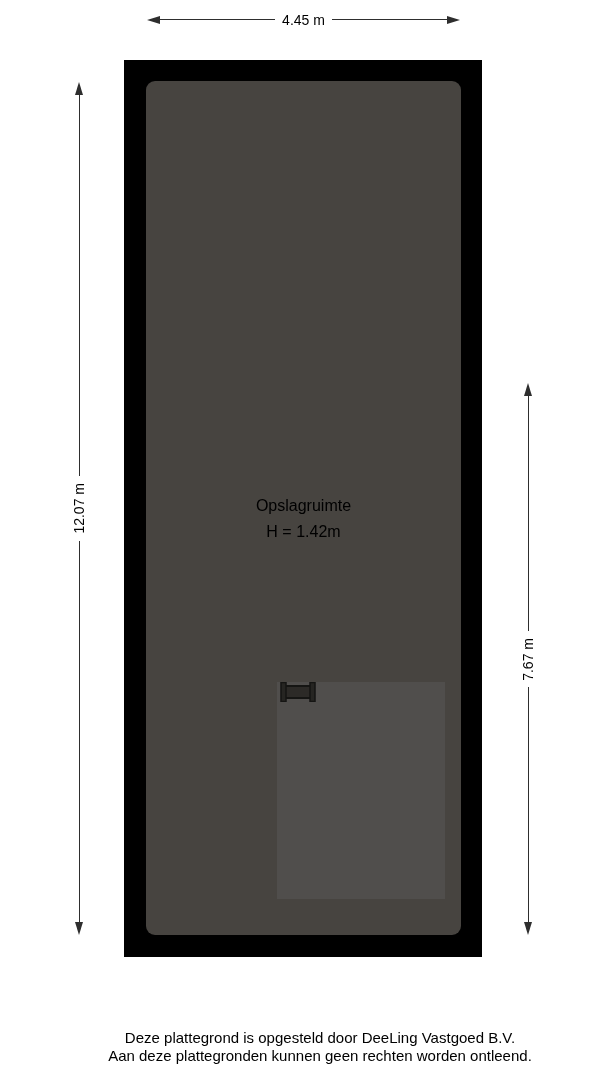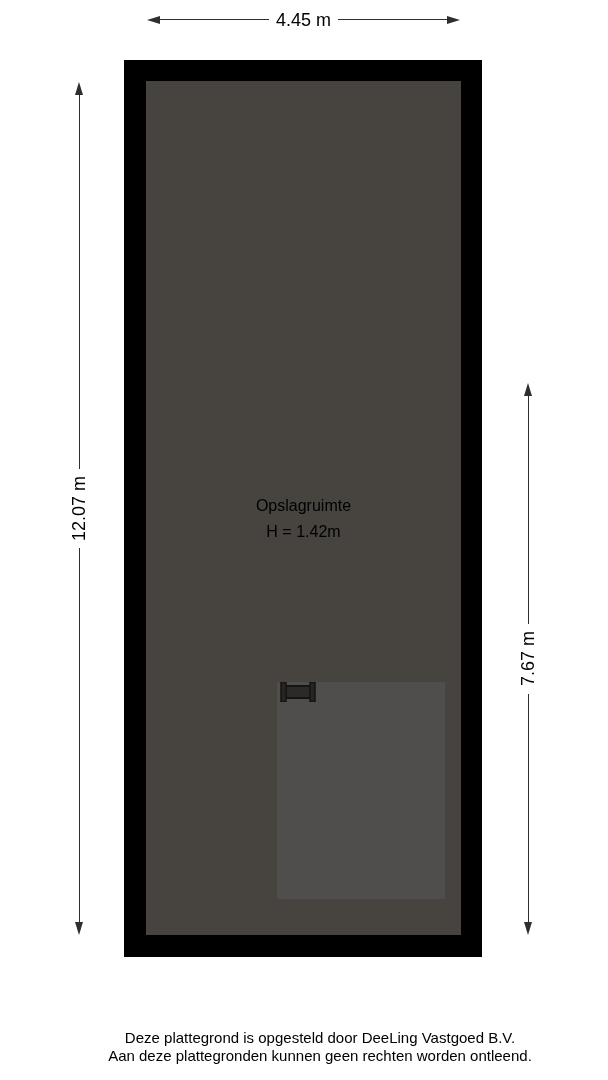--- a/index.html
+++ b/index.html
@@ -25,21 +25,21 @@
     overflow: hidden;
   }
 
   
   .dim { position: absolute; display: flex; }
   .dim-h { flex-direction: row; align-items: center; }
   .dim-v { flex-direction: column; align-items: center; }
   .seg-h { height: 1px; flex: 1 1 0; background: var(--dimension); }
   .seg-v { width: 1px; flex: 1 1 0; background: var(--dimension); }
   .dim-label {
-    font-size: 18px;
+    font-size: 14px;
     line-height: 1;
     color: var(--text);
     white-space: nowrap;
     text-align: right;
   }
   .dim-h .dim-label { padding: 0 7px; }
   .dim-v .dim-label {
     writing-mode: vertical-rl;
     transform: rotate(180deg);
     padding: 7px 0;
@@ -58,20 +58,21 @@
   .plan-wall {
     position: absolute;
     left: 124px; top: 60px;
     width: 358px; height: 897px;
     background: var(--wall);
   }
   .plan-floor {
     position: absolute;
     left: 22px; top: 21px; right: 21px; bottom: 22px;
     background: var(--floor);
+    border-radius: 9px;
   }
   .room-label-block {
     position: absolute;
     top: 416px; left: 0; right: 0;
     text-align: center;
     color: var(--text);
   }
   .room-name { font-size: 16px; line-height: 1.1; }
   .room-height { font-size: 16px; line-height: 1.1; margin-top: 8px; }
   .inner-area {

